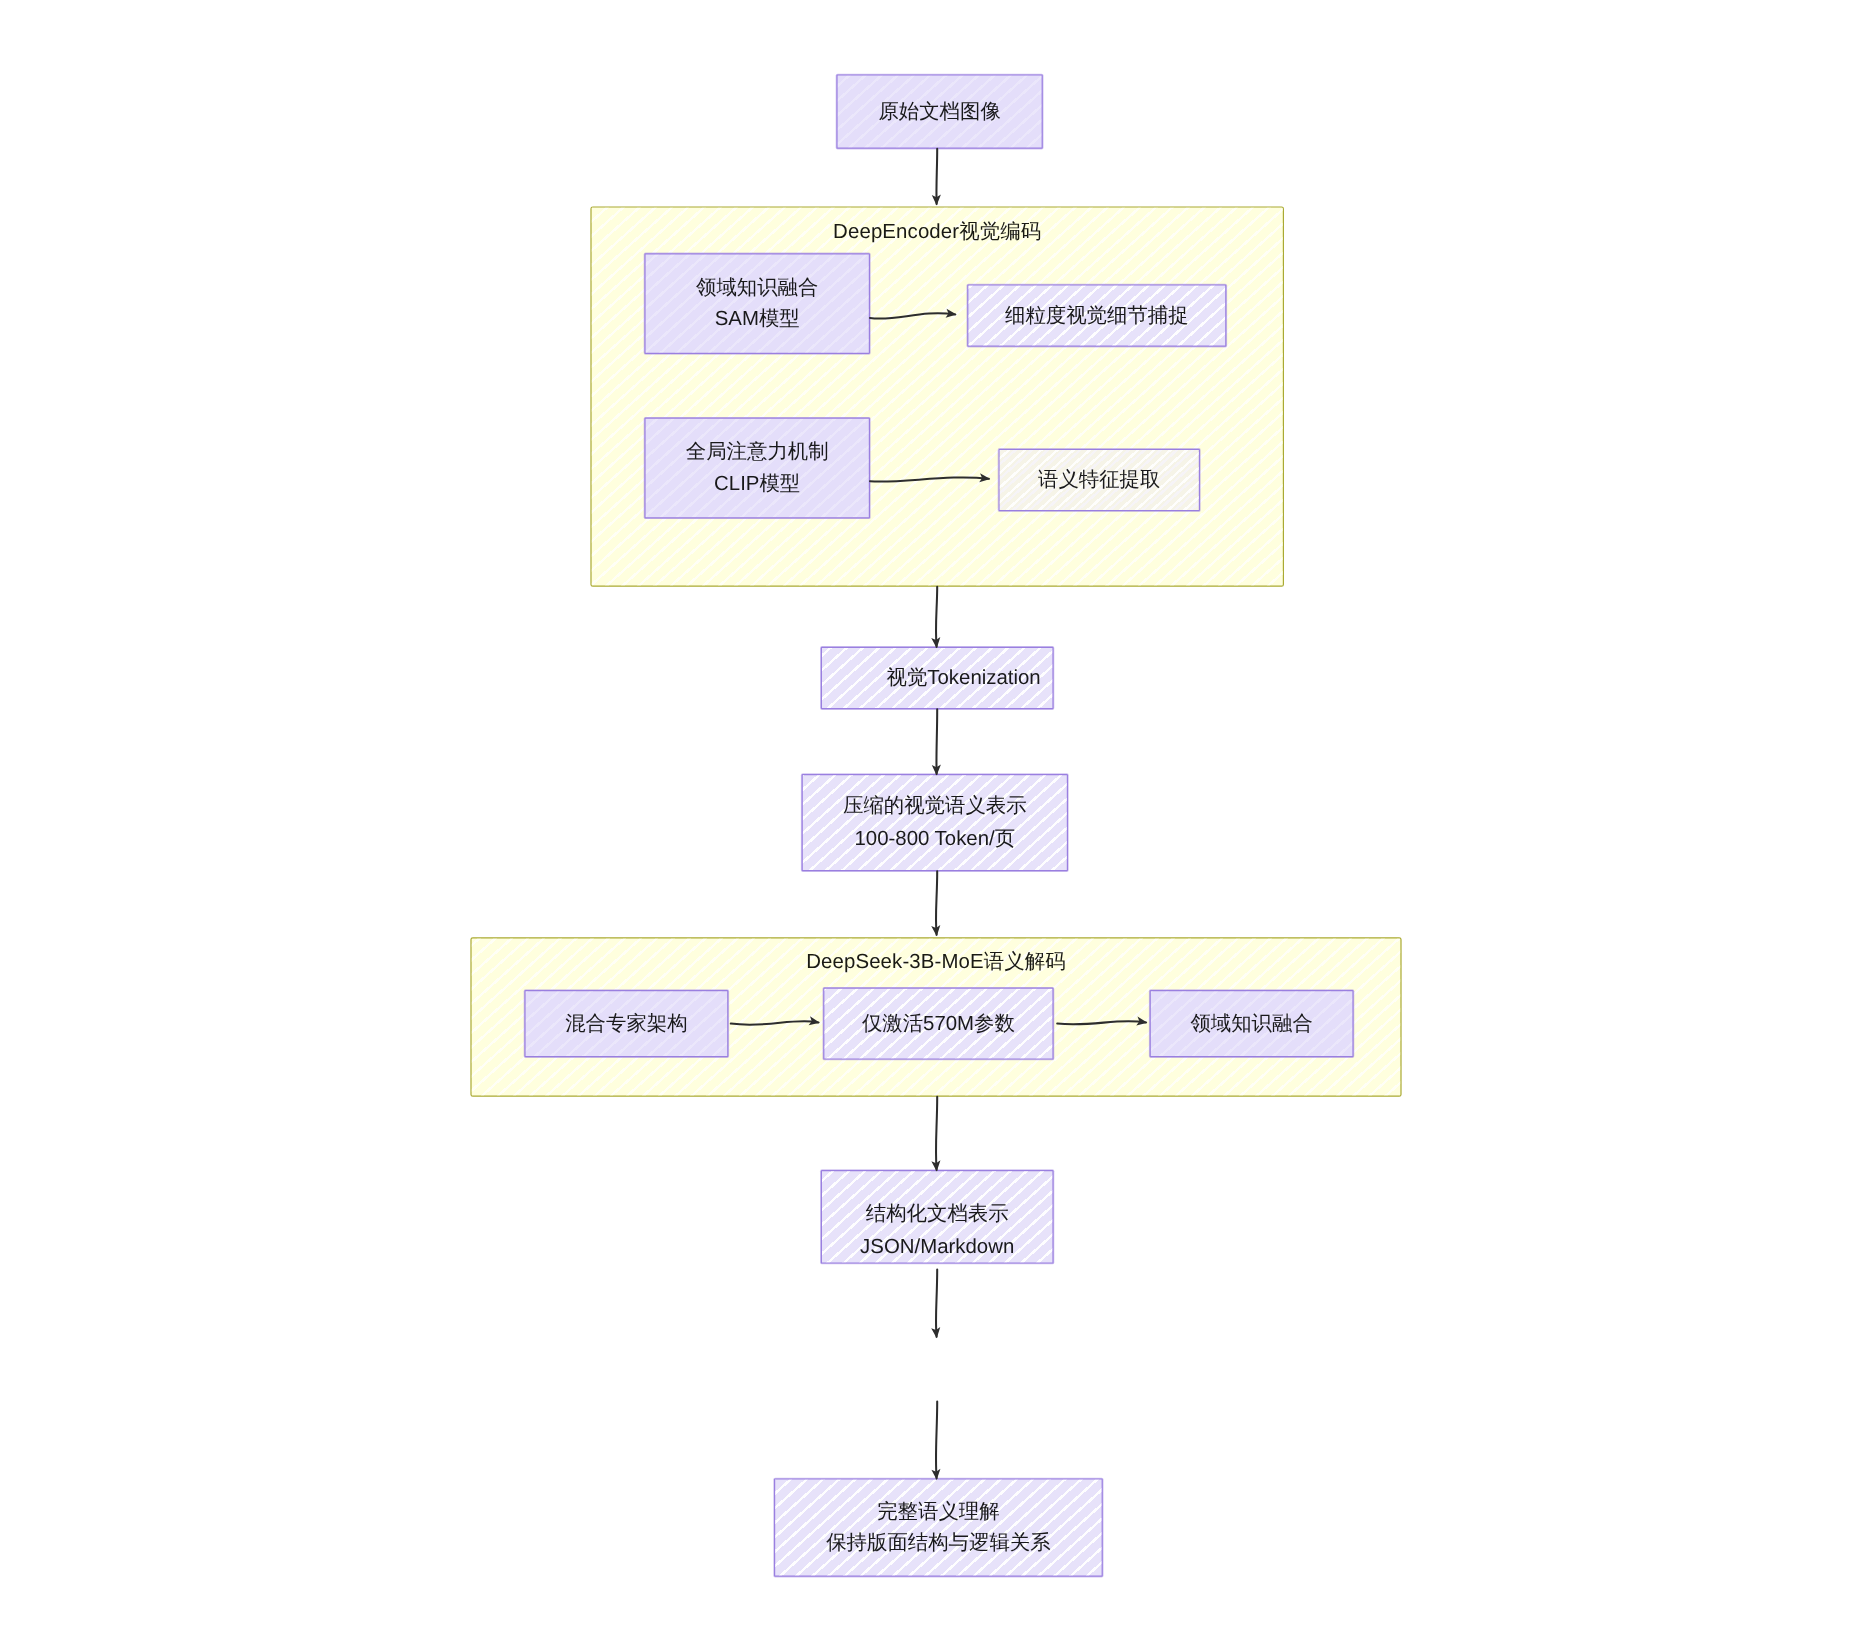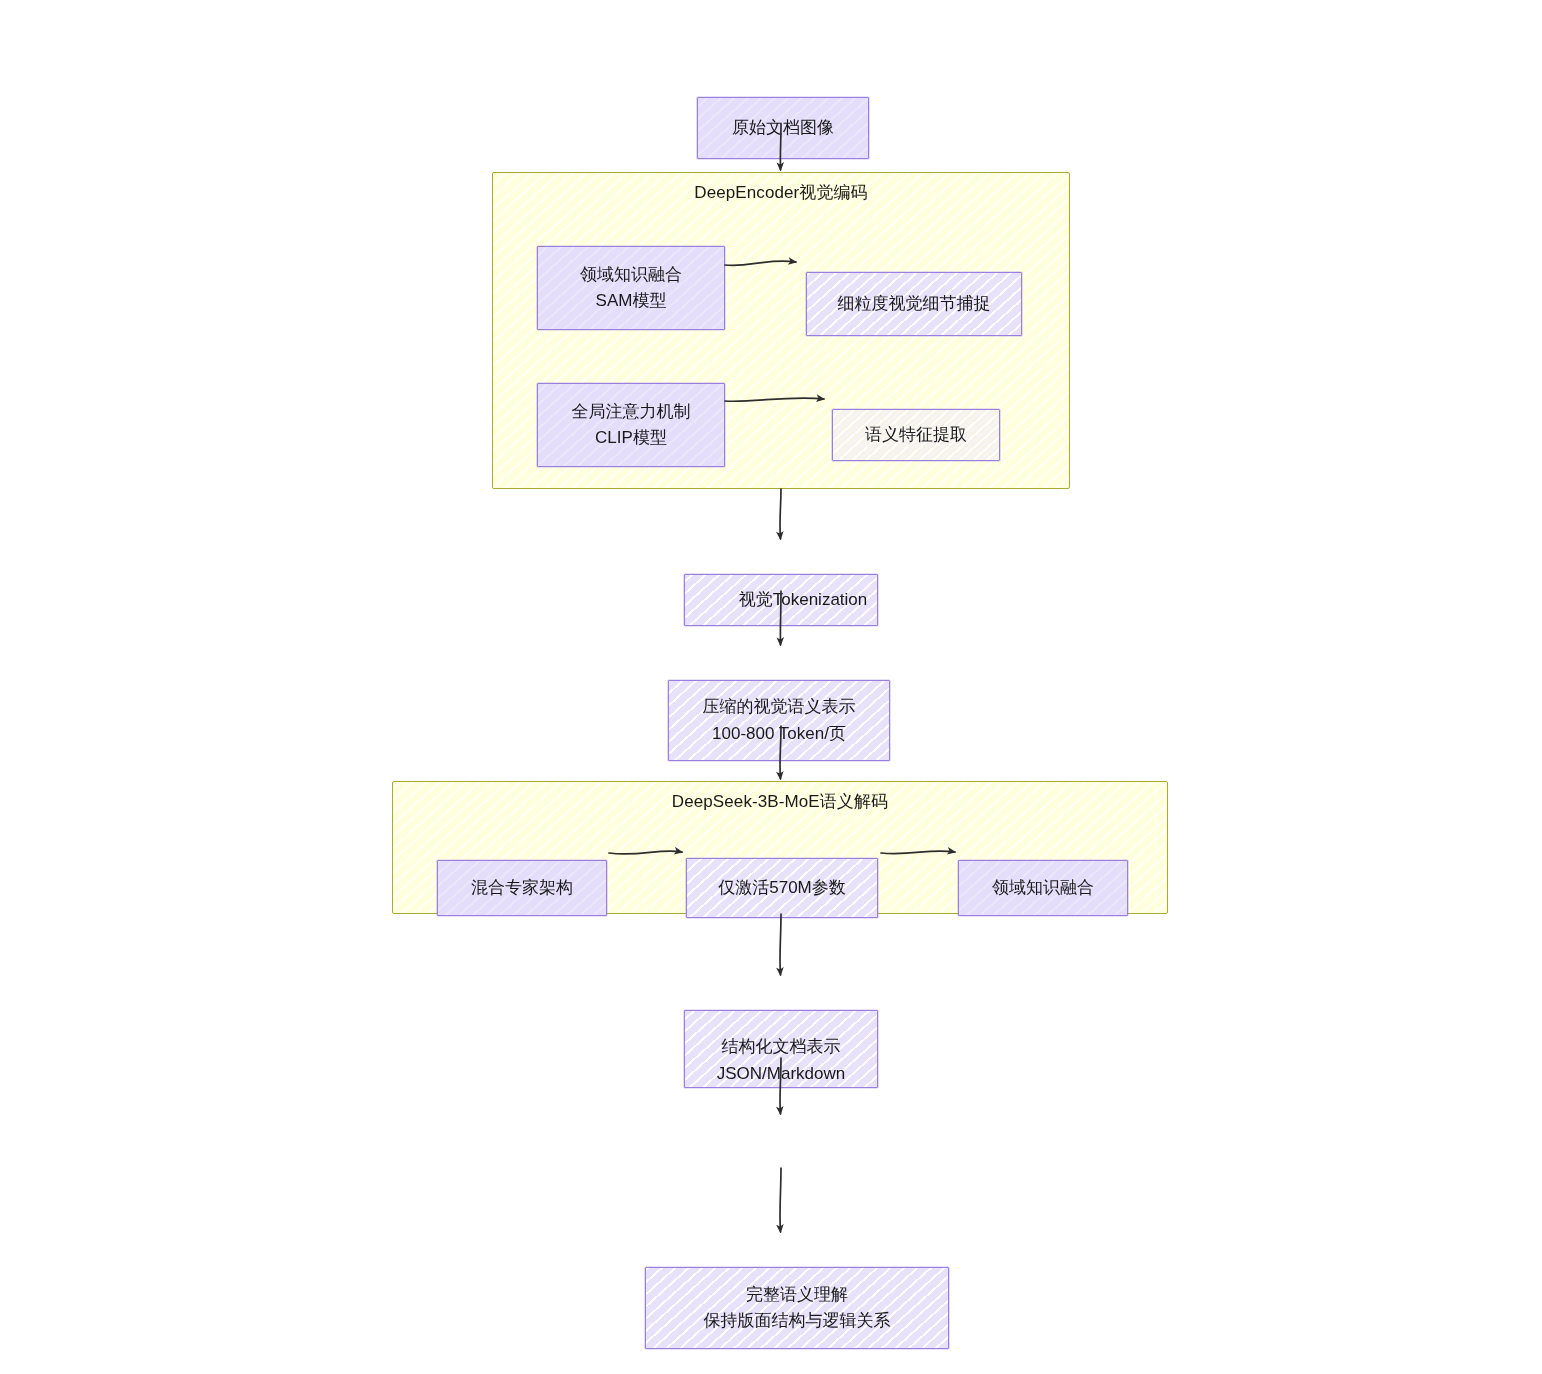--- a/index.html
+++ b/index.html
@@ -74,21 +74,20 @@
     flex-direction: column;
     align-items: center;
     justify-content: center;
     font-size: 17px;
     line-height: 1.55;
     text-align: center;
     border-radius: 1px;
     z-index: 4;
     overflow: hidden;
     box-shadow: 0 0 0 0.6px rgba(154,127,224,.45);
-    margin-top: 35px;
   }
   .node .hatch {
     position: absolute;
     inset: 0;
     pointer-events: none;
     background-image: repeating-linear-gradient(
         -42deg,
         rgba(255,255,255,0) 0px,
         rgba(255,255,255,0) 7px,
         rgba(255,255,255,0.95) 7px,
@@ -165,21 +164,21 @@
   </div>
 
   <div class="node solid" style="left:537px; top:211px; width:188px; height:84px;">
     <span class="hatch"></span>
     <div class="lines">
       <div>领域知识融合</div>
       <div>SAM模型</div>
     </div>
   </div>
 
-  <div class="node" style="left:806px; top:237px; width:216px; height:64px;">
+  <div class="node" style="left:806px; top:237px; width:216px; height:52px;">
     <span class="hatch"></span>
     <div class="lines">
       <div>细粒度视觉细节捕捉</div>
     </div>
   </div>
 
   <div class="node ghost" style="left:832px; top:374px; width:168px; height:52px;">
     <span class="hatch"></span>
     <div class="lines">
       <div>语义特征提取</div>
@@ -236,21 +235,21 @@
 
   <div class="node" style="left:684px; top:975px; width:194px; height:78px;justify-content:flex-end;">
     <span class="hatch"></span>
     <div class="lines">
       <div>结构化文档表示</div>
       <div>JSON/Markdown</div>
     </div>
   </div>
 
 
-  <div class="node" style="left:645px; top:1232px; width:304px; height:82px;">
+  <div class="node" style="left:645px; top:1232px; width:274px; height:82px;">
     <span class="hatch"></span>
     <div class="lines">
       <div>完整语义理解</div>
       <div>保持版面结构与逻辑关系</div>
     </div>
   </div>
 
 </div>
 
 </body></html>

